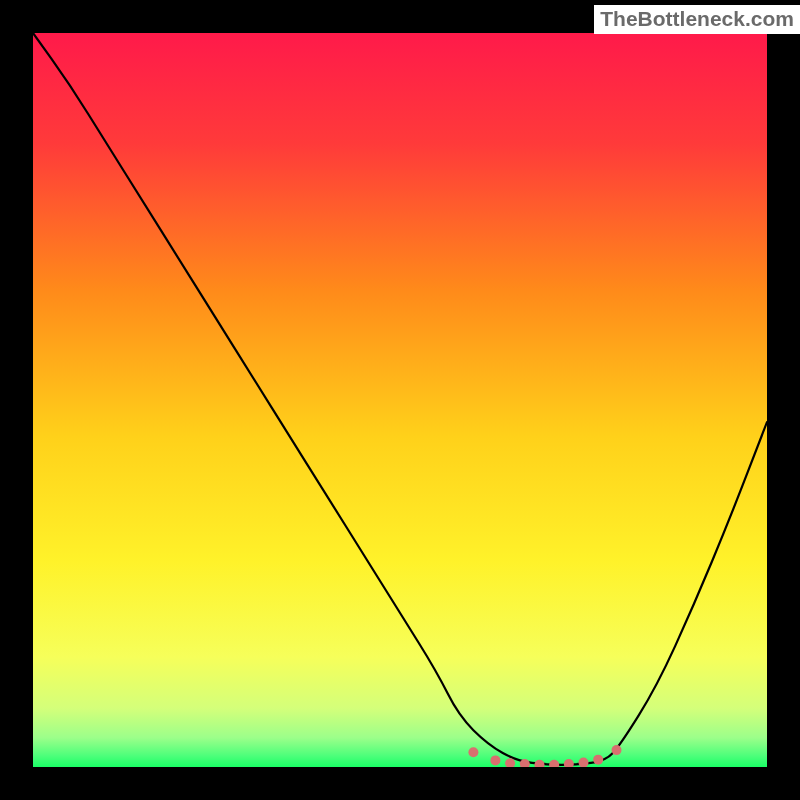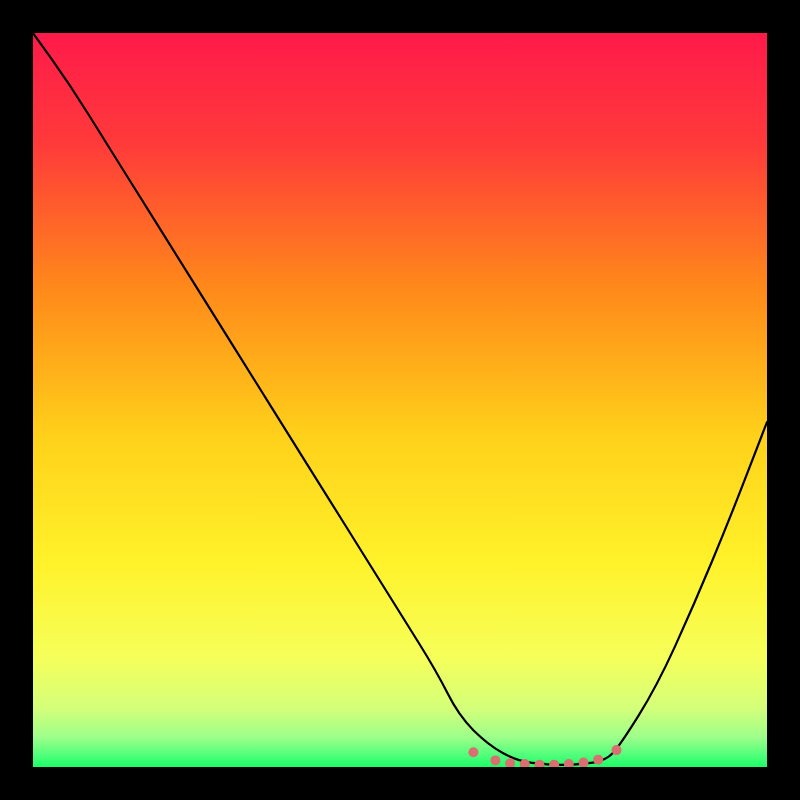--- a/index.html
+++ b/index.html
@@ -28,20 +28,21 @@
   .curve-svg {
     position: absolute;
     left: 0; top: 0;
     width: 100%; height: 100%;
   }
 </style>
 </head>
 <body>
 
 <div class="container">
+  <div class="attribution">TheBottleneck.com</div>
 
   <div class="plot-area">
     <svg class="gradient-bg" viewBox="0 0 734 734" preserveAspectRatio="none">
       <defs>
         <linearGradient id="bg-grad" x1="0" y1="0" x2="0" y2="1">
             <stop offset="0%" stop-color="#ff1a4a"></stop>
             <stop offset="15%" stop-color="#ff3a3a"></stop>
             <stop offset="35%" stop-color="#ff8a1a"></stop>
             <stop offset="55.00000000000001%" stop-color="#ffd11a"></stop>
             <stop offset="72%" stop-color="#fff22a"></stop>

